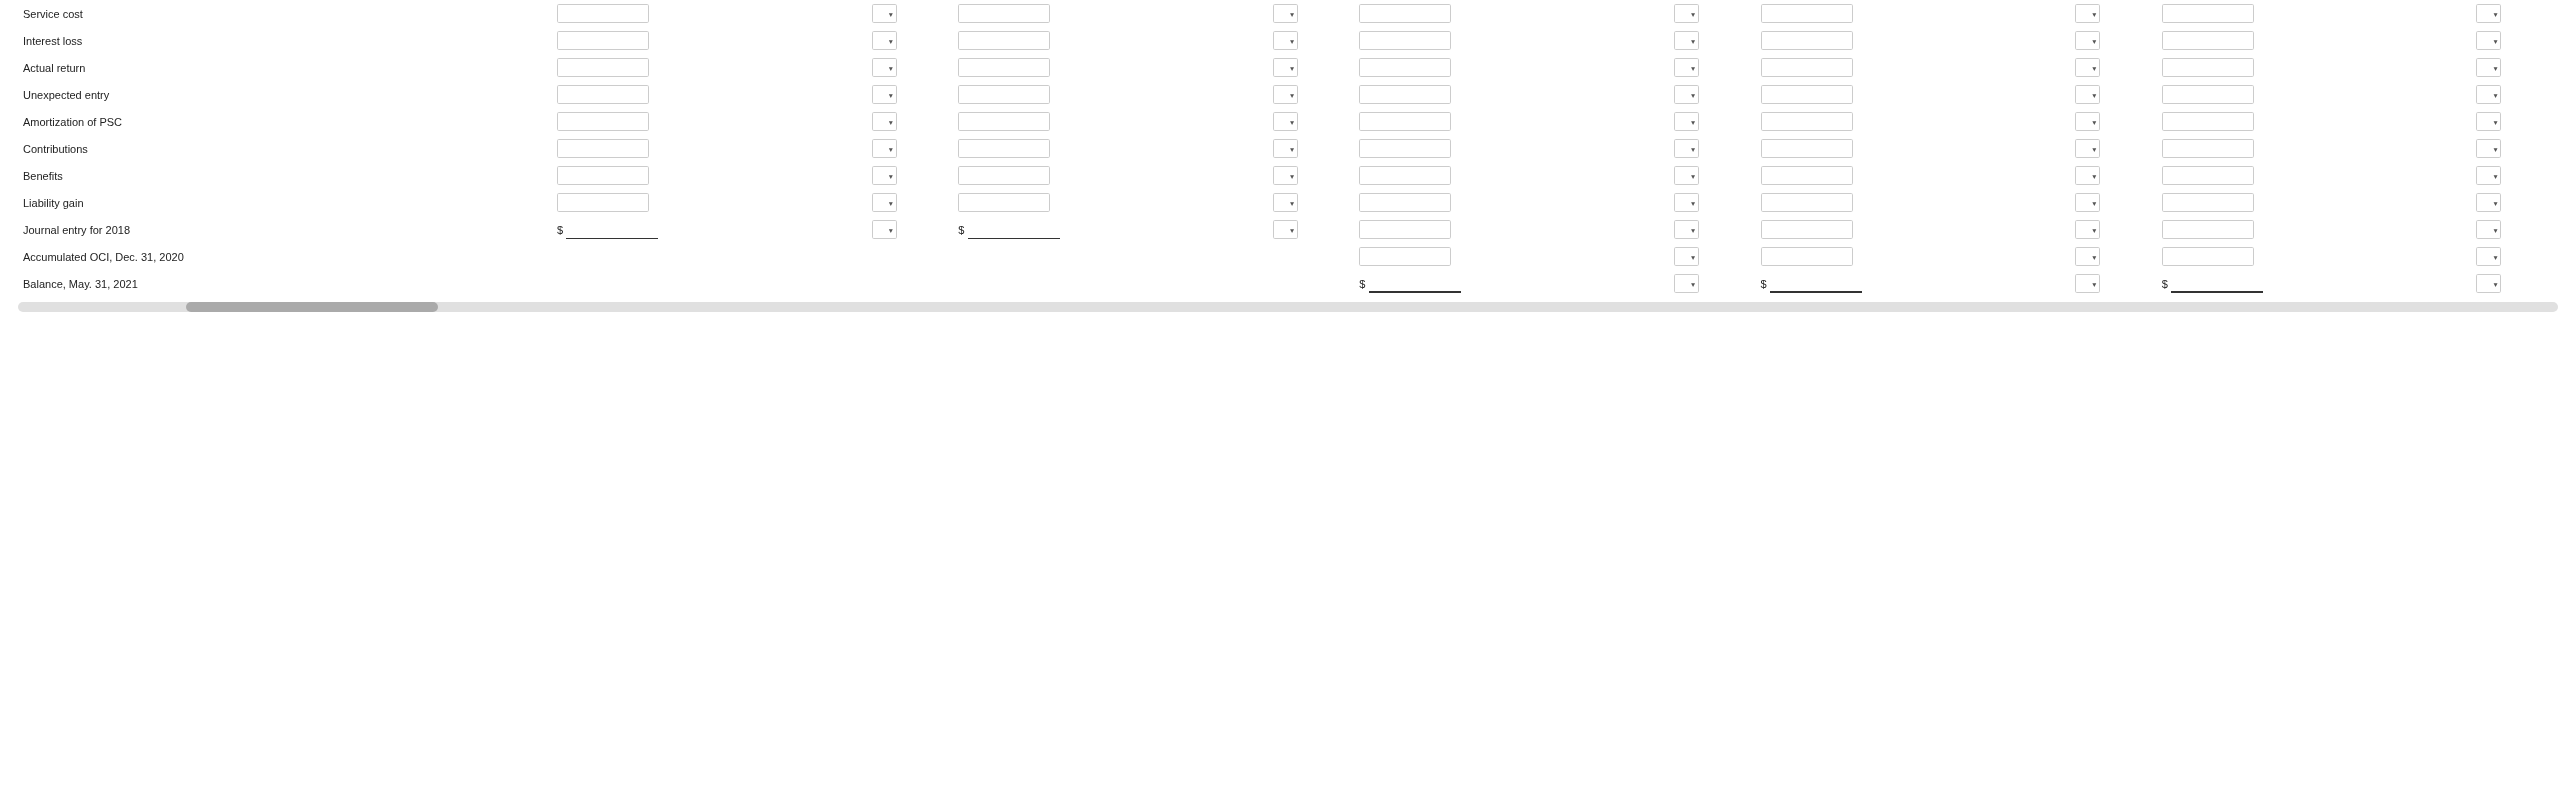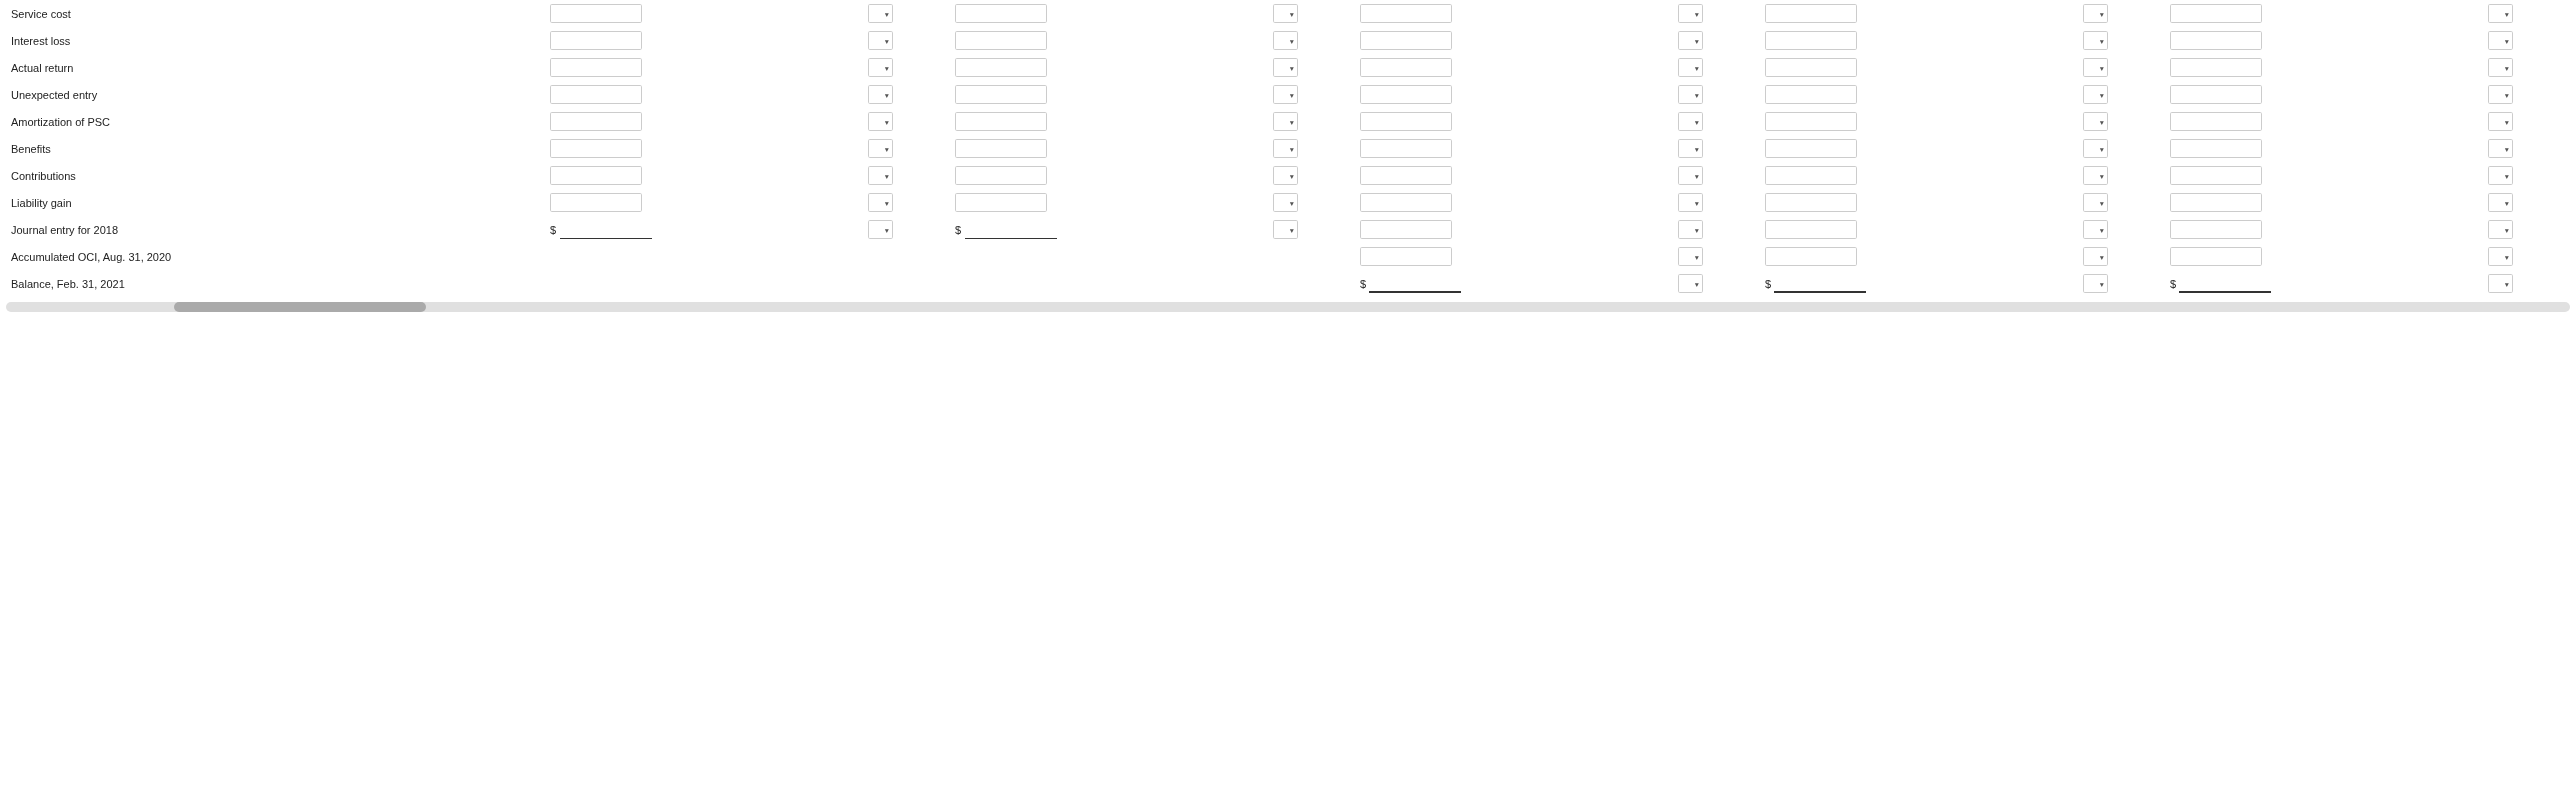--- a/index.html
+++ b/index.html
@@ -12,21 +12,21 @@
       font-family: Arial, sans-serif;
       font-size: 11px;
       background: #fff;
       color: #222;
       overflow-x: auto;
     }
 
     .table-container {
       width: 100%;
       min-width: 1007px;
-      padding: 0 6px;
+      padding: 0 18px;
     }
 
     table {
       width: 100%;
       border-collapse: collapse;
       table-layout: fixed;
     }
 
     td, th {
       padding: 3.4px 5px;
@@ -371,65 +371,65 @@
           <input type="text" style="">
         </td>
         <td class="dropdown-cell">
           <div class="select-wrapper">
             <select><option value=""></option></select>
           </div>
         </td>
       </tr>
 
       <tr>
+        <td class="label-col">Contributions</td>
+        <td class="input-cell">
+          <input type="text" style="">
+        </td>
+        <td class="dropdown-cell">
+          <div class="select-wrapper">
+            <select><option value=""></option></select>
+          </div>
+        </td>
+        <td class="input-cell">
+          <input type="text" style="">
+        </td>
+        <td class="dropdown-cell">
+          <div class="select-wrapper">
+            <select><option value=""></option></select>
+          </div>
+        </td>
+        <td class="input-cell">
+          <input type="text" style="">
+        </td>
+        <td class="dropdown-cell">
+          <div class="select-wrapper">
+            <select><option value=""></option></select>
+          </div>
+        </td>
+        <td class="input-cell">
+          <input type="text" style="">
+        </td>
+        <td class="dropdown-cell">
+          <div class="select-wrapper">
+            <select><option value=""></option></select>
+          </div>
+        </td>
+        <td class="input-cell">
+          <input type="text" style="">
+        </td>
+        <td class="dropdown-cell">
+          <div class="select-wrapper">
+            <select><option value=""></option></select>
+          </div>
+        </td>
+      </tr>
+
+      <tr>
         <td class="label-col">Benefits</td>
-        <td class="input-cell">
-          <input type="text" style="">
-        </td>
-        <td class="dropdown-cell">
-          <div class="select-wrapper">
-            <select><option value=""></option></select>
-          </div>
-        </td>
-        <td class="input-cell">
-          <input type="text" style="">
-        </td>
-        <td class="dropdown-cell">
-          <div class="select-wrapper">
-            <select><option value=""></option></select>
-          </div>
-        </td>
-        <td class="input-cell">
-          <input type="text" style="">
-        </td>
-        <td class="dropdown-cell">
-          <div class="select-wrapper">
-            <select><option value=""></option></select>
-          </div>
-        </td>
-        <td class="input-cell">
-          <input type="text" style="">
-        </td>
-        <td class="dropdown-cell">
-          <div class="select-wrapper">
-            <select><option value=""></option></select>
-          </div>
-        </td>
-        <td class="input-cell">
-          <input type="text" style="">
-        </td>
-        <td class="dropdown-cell">
-          <div class="select-wrapper">
-            <select><option value=""></option></select>
-          </div>
-        </td>
-      </tr>
-
-      <tr>
-        <td class="label-col">Contributions</td>
         <td class="input-cell">
           <input type="text" style="">
         </td>
         <td class="dropdown-cell">
           <div class="select-wrapper">
             <select><option value=""></option></select>
           </div>
         </td>
         <td class="input-cell">
           <input type="text" style="">
@@ -553,21 +553,21 @@
           <input type="text" style="">
         </td>
         <td class="dropdown-cell">
           <div class="select-wrapper">
             <select><option value=""></option></select>
           </div>
         </td>
       </tr>
 
       <tr>
-        <td class="label-col">Accumulated OCI, Aug. 31, 2020</td>
+        <td class="label-col">Accumulated OCI, Dec. 31, 2020</td>
         <td class="input-cell"></td>
         <td class="dropdown-cell"></td>
         <td class="input-cell"></td>
         <td class="dropdown-cell"></td>
         <td class="input-cell">
           <input type="text" style="">
         </td>
         <td class="dropdown-cell">
           <div class="select-wrapper">
             <select><option value=""></option></select>
@@ -585,21 +585,21 @@
           <input type="text" style="">
         </td>
         <td class="dropdown-cell">
           <div class="select-wrapper">
             <select><option value=""></option></select>
           </div>
         </td>
       </tr>
 
       <tr class="row-balance">
-        <td class="label-col">Balance, Feb. 31, 2021</td>
+        <td class="label-col">Balance, May. 31, 2021</td>
         <td class="input-cell"></td>
         <td class="dropdown-cell"></td>
         <td class="input-cell"></td>
         <td class="dropdown-cell"></td>
         <td class="input-cell">
           <div class="input-wrapper">
             <span class="currency-prefix">$</span>
             <input type="text" class="double-underline" style="">
           </div>
         </td>

